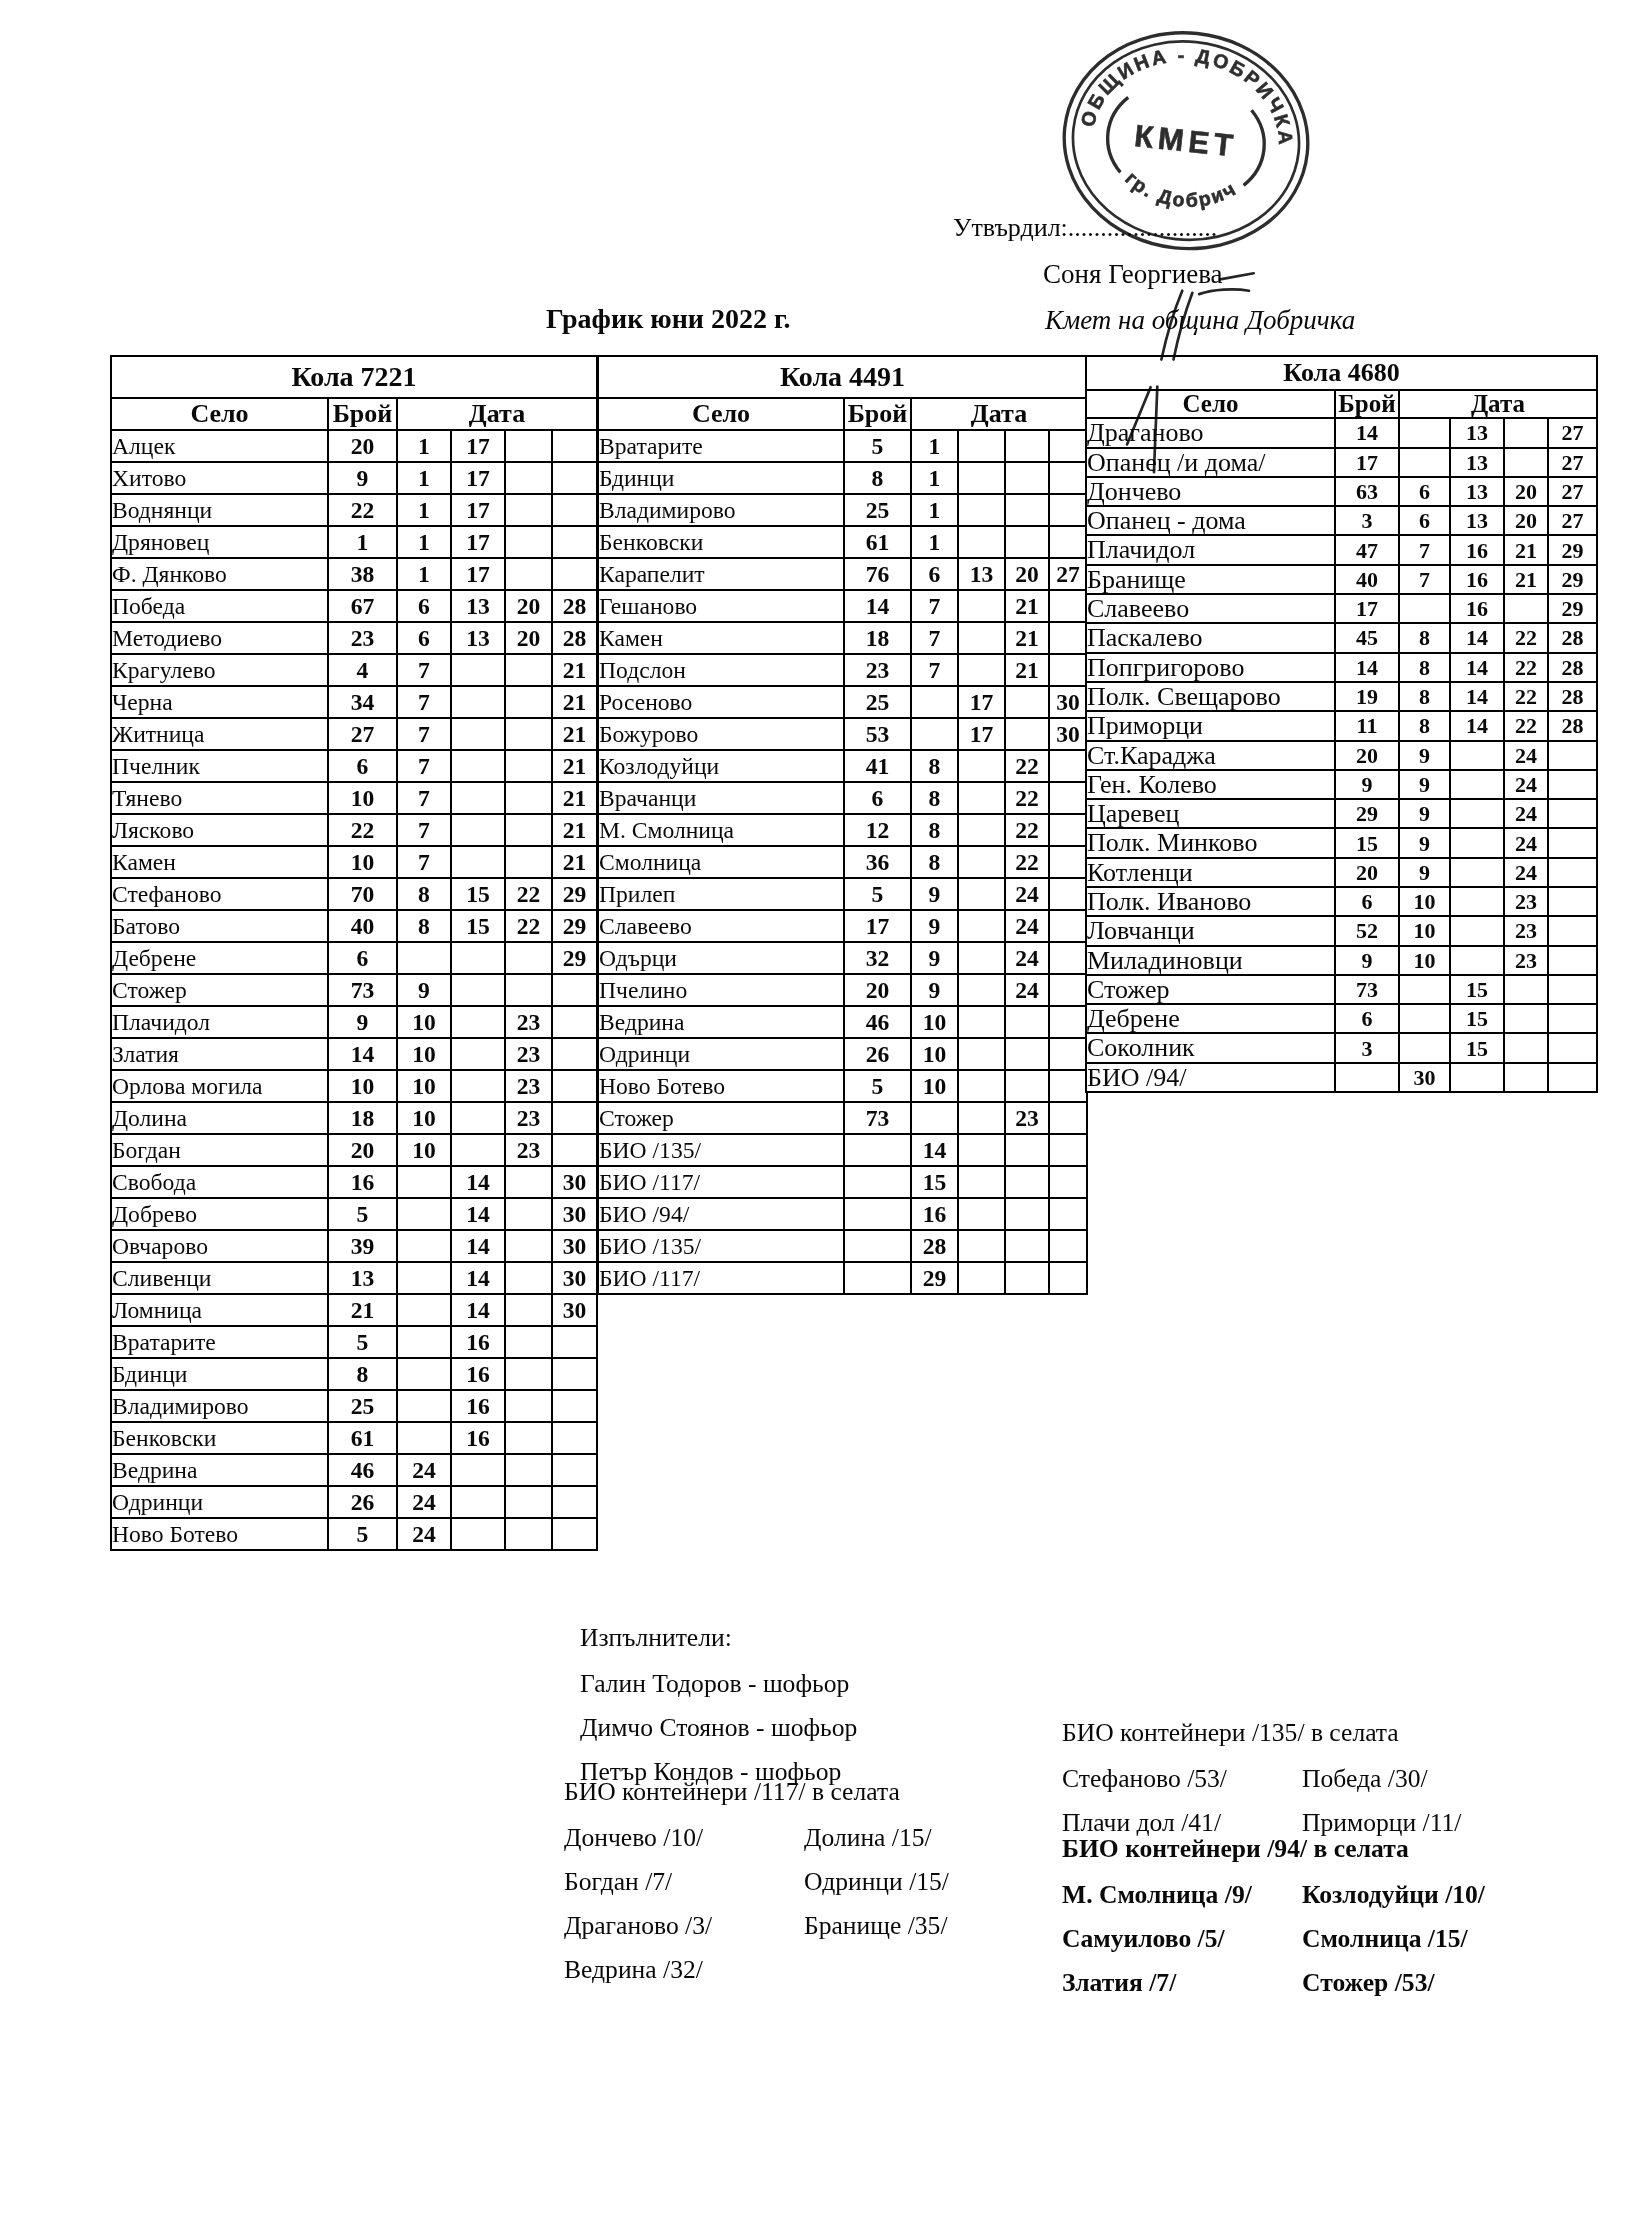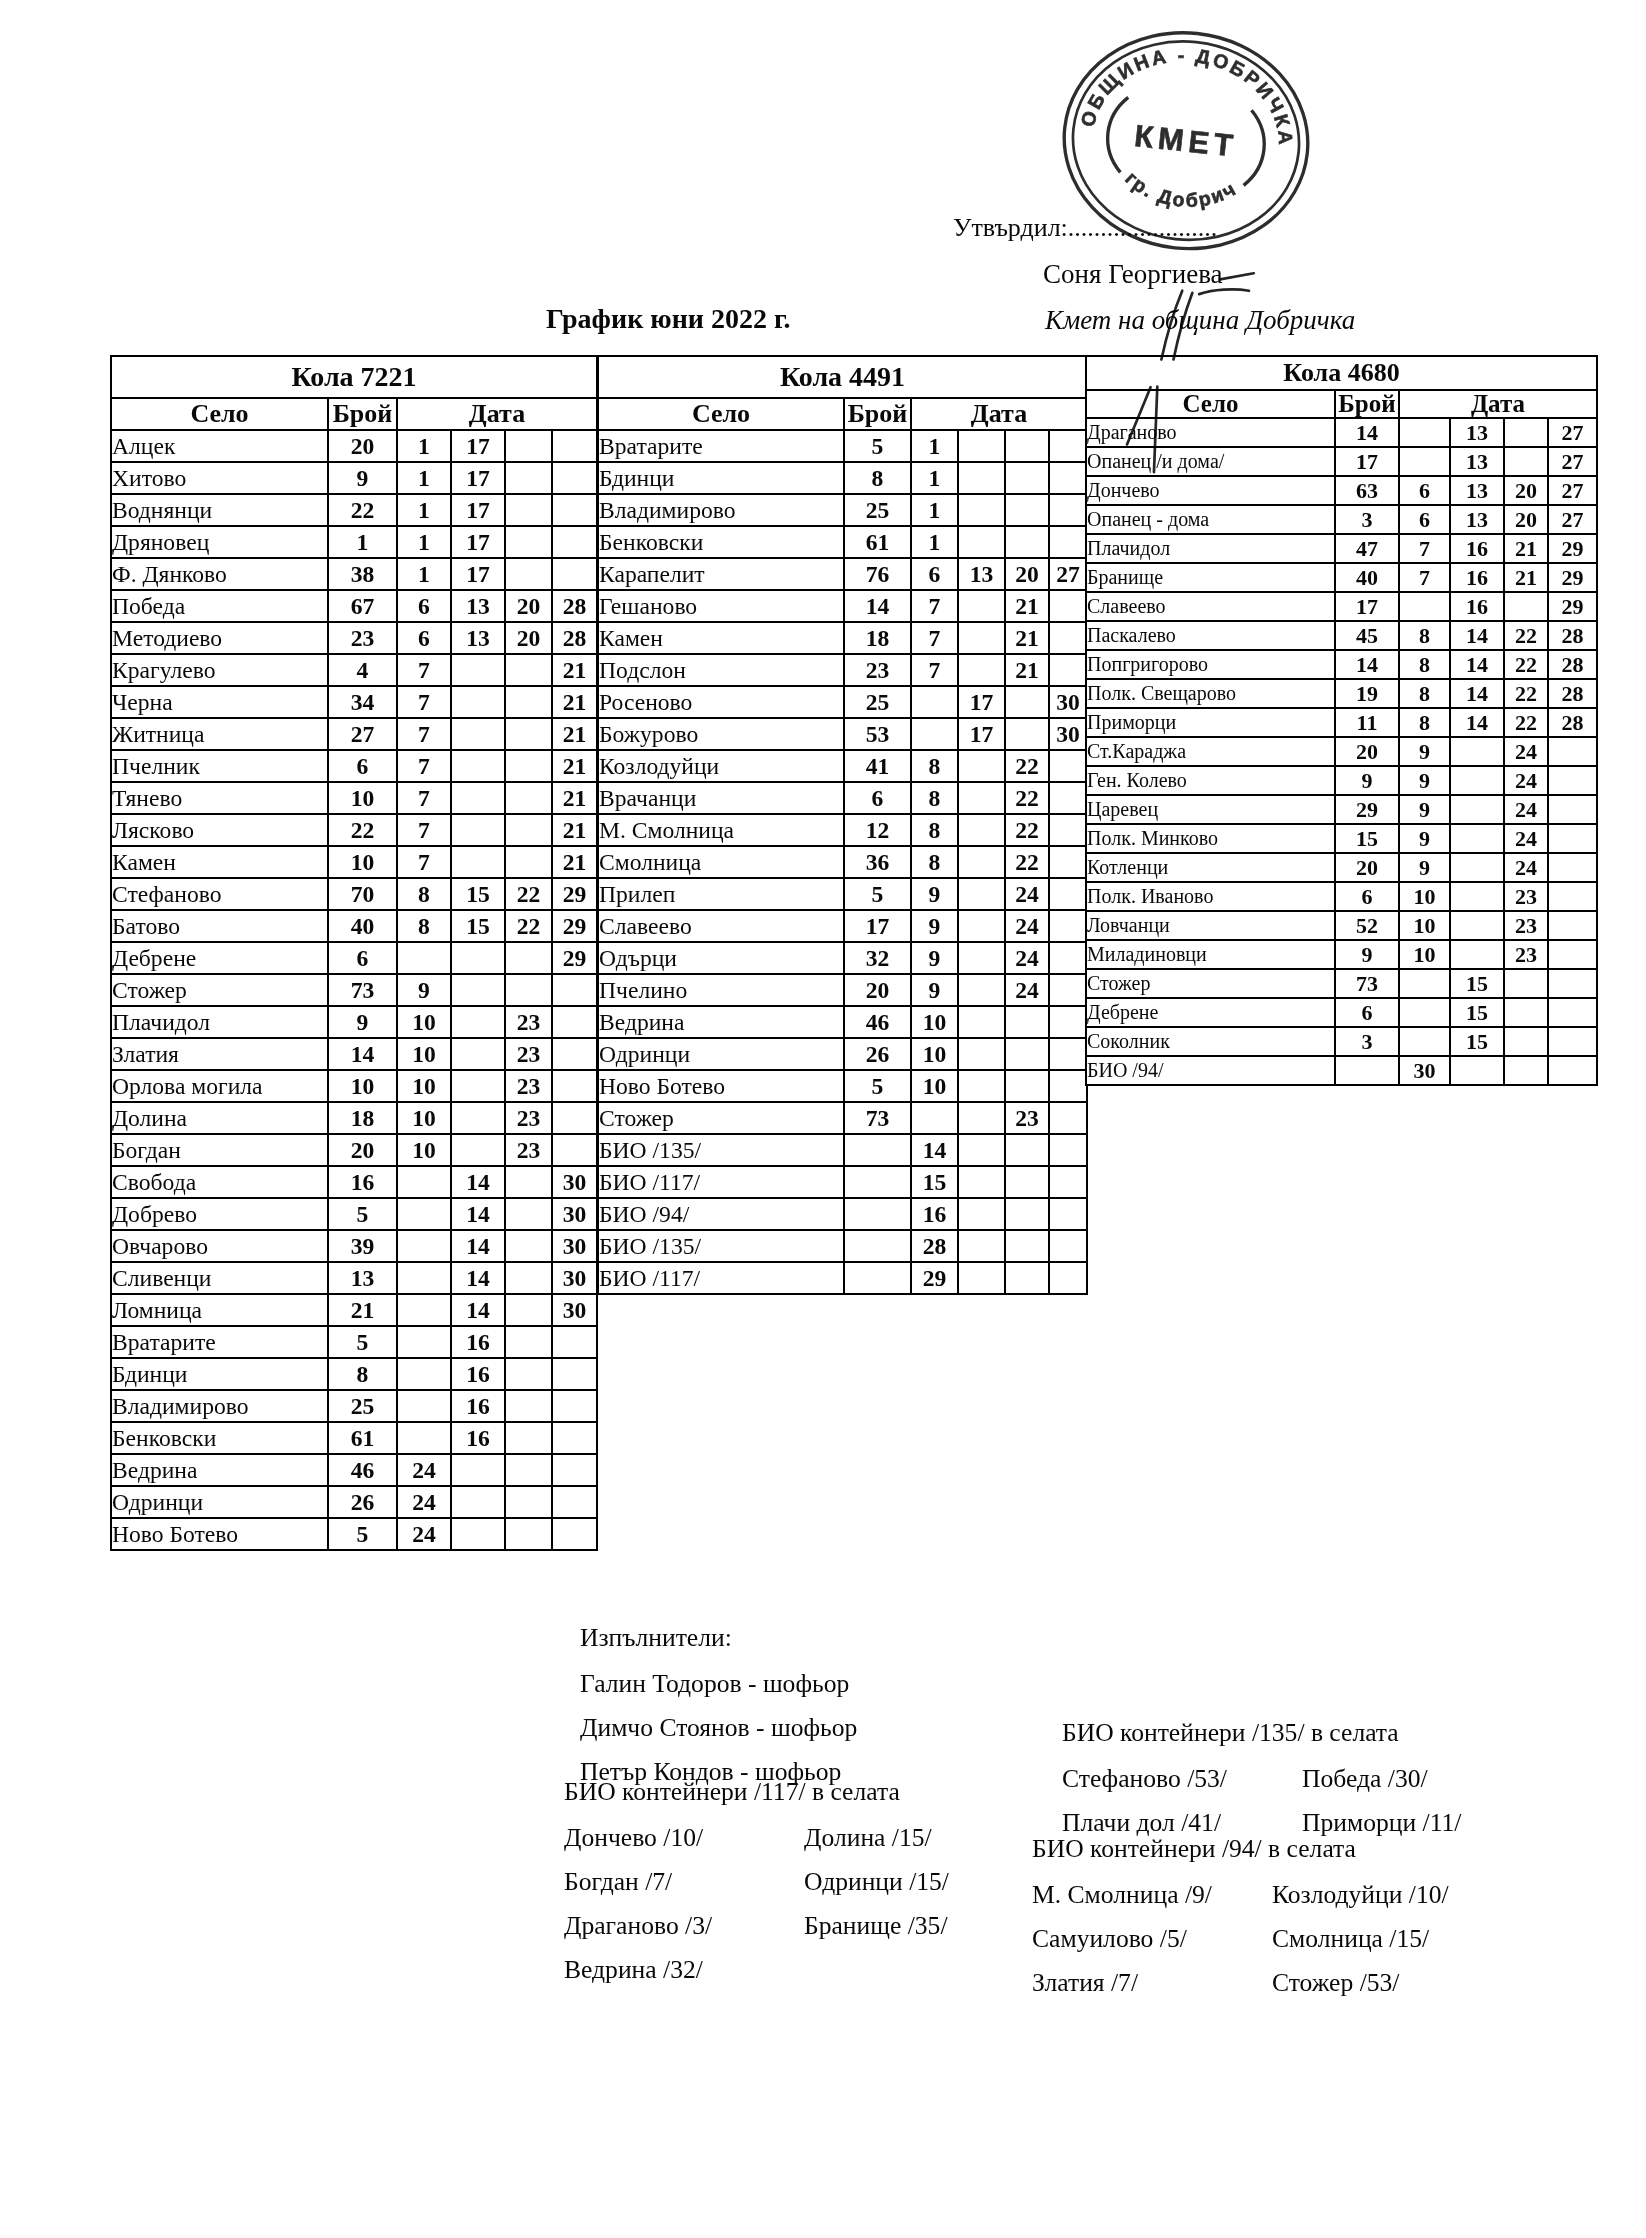--- a/index.html
+++ b/index.html
@@ -21,34 +21,34 @@
   .sched table{border-collapse:collapse;table-layout:fixed;background:#fff;}
   .sched td,.sched th{border:2px solid #000;padding:0;overflow:hidden;line-height:1.05;}
   .sched th{font-weight:bold;text-align:center;}
   .hr1 th{height:40px;font-size:28px;}
   .hr2 th{height:30px;font-size:26px;}
   .t1 tbody td,.t2 tbody td{height:30px;}
   .t3 tbody td{height:27px;}
   .t3 .hr1 th{height:32px;font-size:26px;}
   .t3 .hr2 th{height:25px;font-size:25px;}
   .vname{text-align:left;padding-left:6.7px;font-size:23.6px;white-space:nowrap;}
-  .t3 .vname{font-size:20px;}
+  .t3 .vname{font-size:26px;}
   .num{text-align:center;font-size:23.6px;font-weight:bold;}
   .t3 .num{font-size:22px;}
   
   .tblock{position:absolute;font-size:25.6px;}
   .bheading{white-space:nowrap;margin-bottom:9.4px;}
   .tline{line-height:44px;white-space:nowrap;}
   .cols{display:flex;}
   .col1{width:240px;flex:none;}
   .col2{flex:none;}
   .execs{left:580px;top:1585px;margin-top:38px;}
   .bio117{left:564px;top:1777px;}
   .bio135{left:1062px;top:1718px;}
-  .bio94{left:1032px;top:1834px;}
+  .bio94{left:1062px;top:1834px;font-weight:bold;}
 </style>
 </head>
 <body>
 
 <div class="page">
 
   <svg class="stamp" width="256" height="226" viewBox="0 0 380 335">
     <g transform="rotate(6 190 167)" stroke="#000" fill="none">
       <ellipse cx="190" cy="167" rx="181" ry="160" stroke-width="5"></ellipse>
       <ellipse cx="190" cy="167" rx="168" ry="147" stroke-width="4"></ellipse>

